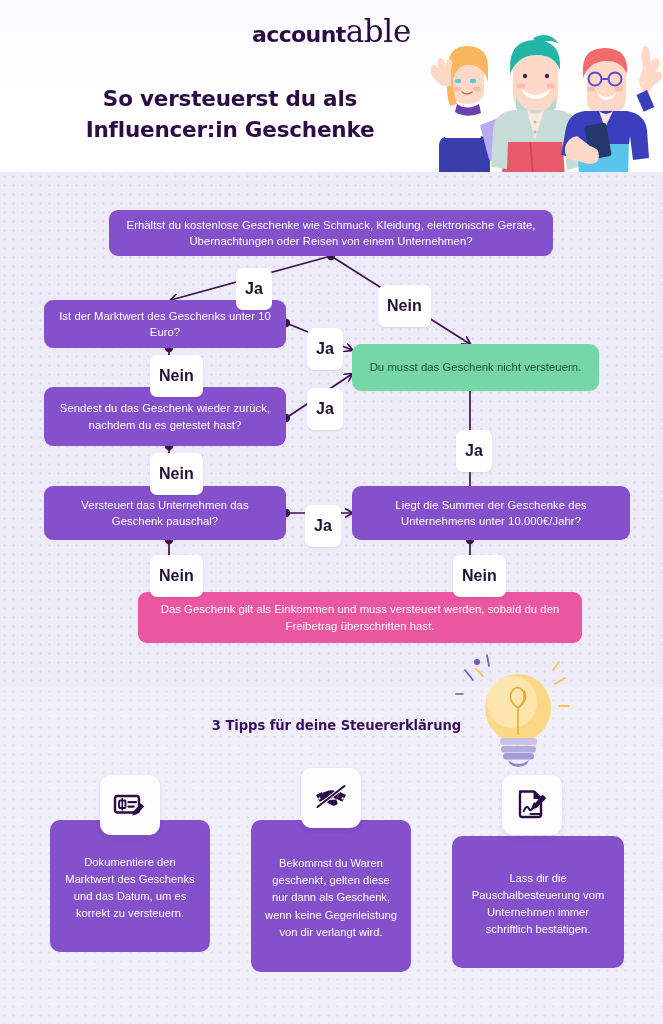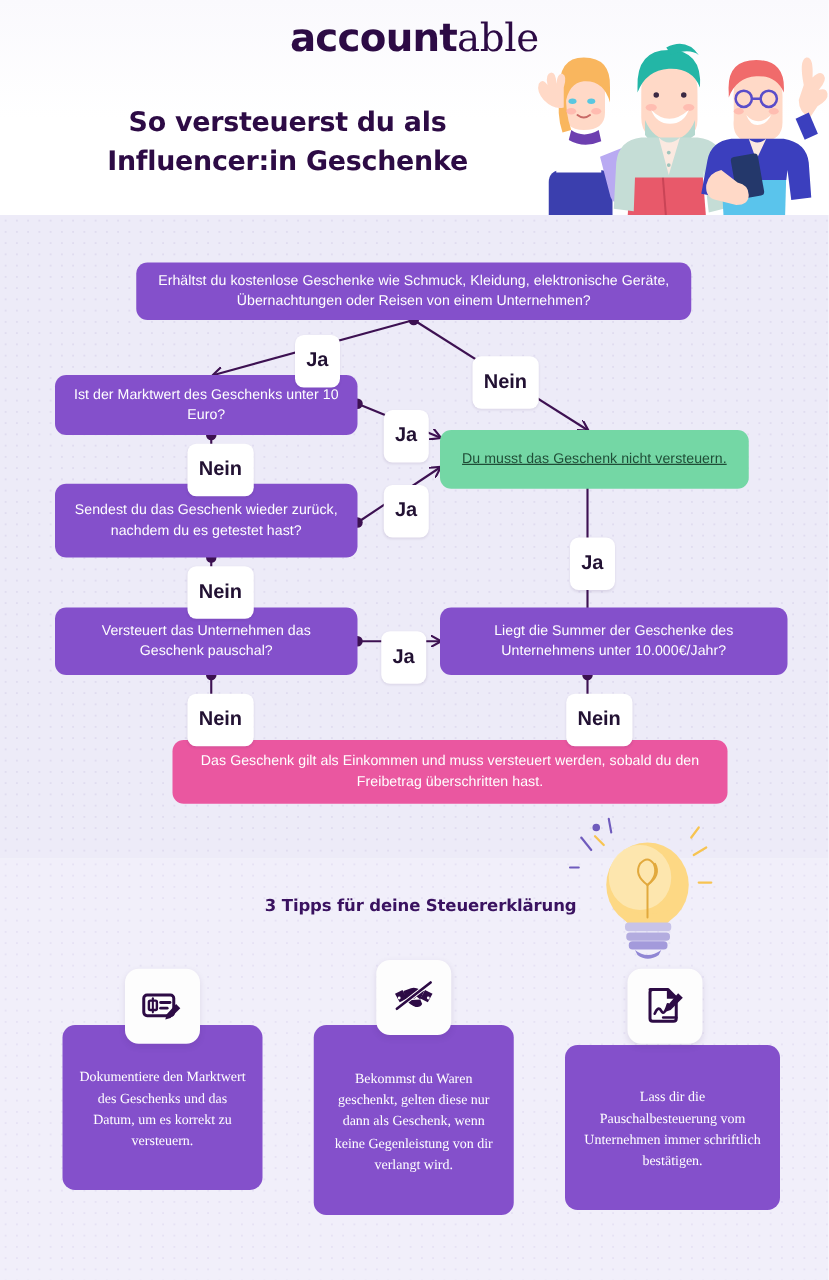--- a/index.html
+++ b/index.html
@@ -15,21 +15,21 @@
   .header {
     position: absolute; left: 0; top: 0; width: 663px; height: 172px;
     background: linear-gradient(180deg, #faf9fd 0%, #ffffff 55%, #ffffff 100%);
     overflow: hidden;
   }
   .logo {
     position: absolute; left: 0; top: 13px; width: 663px;
     text-align: center; white-space: nowrap;
     color: #2d0b45;
   }
-  .logo .lg-a { font-family: "DejaVu Sans", sans-serif; font-weight: 700; font-size: 31px; letter-spacing: -0.6px; }
+  .logo .lg-a { font-family: "DejaVu Sans", sans-serif; font-weight: 700; font-size: 22px; letter-spacing: -0.6px; }
   .logo .lg-b { font-family: "DejaVu Serif", serif; font-weight: 400; font-size: 31px; letter-spacing: -0.3px; }
 
   .headline {
     position: absolute; left: 60px; top: 84px; width: 340px;
     font-family: "DejaVu Sans", sans-serif;
     font-weight: 700; font-size: 21.5px; line-height: 1.42;
     color: #2d0b45; text-align: center; letter-spacing: -0.2px;
   }
   .hero-art { position: absolute; right: -4px; top: 18px; width: 250px; height: 158px; }
 
@@ -92,21 +92,20 @@
   .tip-card {
     position: absolute;
     background: #8450cb;
     border-radius: 10px;
     color: #fff;
     font-size: 11.2px; line-height: 1.52;
     text-align: center;
     display: flex; align-items: center; justify-content: flex-end;
     padding: 16px 12px 12px;
     z-index: 4;
-    font-family: Liberation Serif, serif;
   }
   .tip-icon {
     position: absolute;
     width: 60px; height: 60px;
     background: #fdfdfd;
     border-radius: 11px;
     box-shadow: 0 2px 5px rgba(60,30,90,0.10);
     display: flex; align-items: center; justify-content: center;
     z-index: 6;
   }
@@ -237,21 +236,21 @@
       </div>
 
       <div class="node purple" style="left:44px; top:215px; width:242px; height:59px;">
         <span>Sendest du das Geschenk wieder zurück, nachdem du es getestet hast?</span>
       </div>
 
       <div class="node purple" style="left:352px; top:314px; width:278px; height:54px;">
         <span>Liegt die Summer der Geschenke des Unternehmens unter 10.000€/Jahr?</span>
       </div>
 
-      <div class="node green" style="left:352px; top:172px; width:247px; height:47px;text-decoration:underline;">
+      <div class="node green" style="left:352px; top:172px; width:247px; height:47px;">
         <span>Du musst das Geschenk nicht versteuern.</span>
       </div>
 
       <div class="node pink" style="left:109px; top:420px; width:444px; height:51px;">
         <span>Das Geschenk gilt als Einkommen und muss versteuert werden, sobald du den Freibetrag überschritten hast.</span>
       </div>
 
       <div class="edge-label" style="left:236px; top:96px;">Ja</div>
       <div class="edge-label" style="left:378px; top:113px;">Nein</div>
       <div class="edge-label" style="left:307px; top:156px;">Ja</div>

